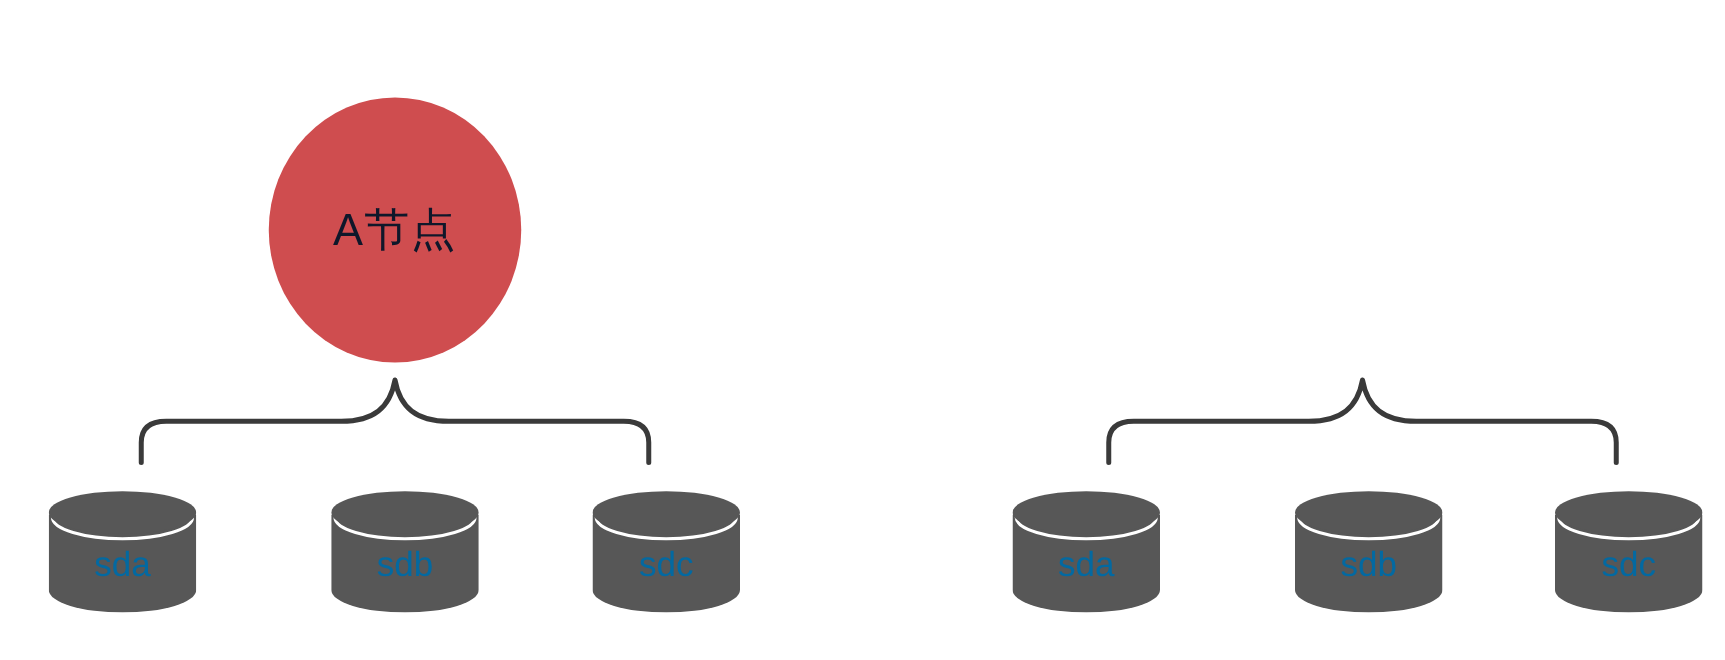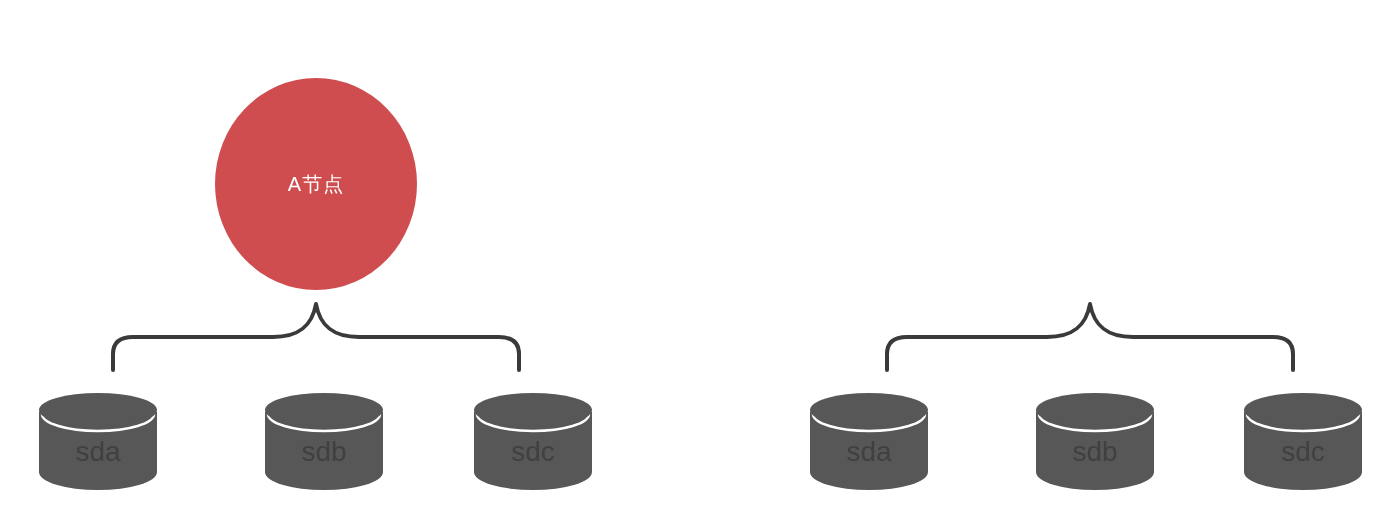--- a/index.html
+++ b/index.html
@@ -19,22 +19,22 @@
     position: absolute;
     width: 202px;
     height: 212px;
     border-radius: 50%;
     background: #CF4D4F;
     display: flex;
     align-items: center;
     justify-content: center;
   }
   .node-label {
-    color: #ffffff;
-    font-size: 20px;
+    color: #0f172a;
+    font-size: 36px;
     letter-spacing: 1px;
   }
   .brace {
     position: absolute;
   }
   .brace path {
     fill: none;
     stroke: #3A3A3A;
     stroke-width: 4;
     stroke-linecap: round;
@@ -49,21 +49,21 @@
     position: absolute;
     top: 0;
     left: 0;
   }
   .cyl-label {
     position: absolute;
     top: 44px;
     left: 0;
     width: 100%;
     text-align: center;
-    color: #404040;
+    color: #0369a1;
     font-size: 28px;
   }
 </style>
 </head>
 <body>
 
 <div class="canvas">
 
   <div class="node-circle" style="left:215px; top:78px;">
     <span class="node-label">A节点</span>

